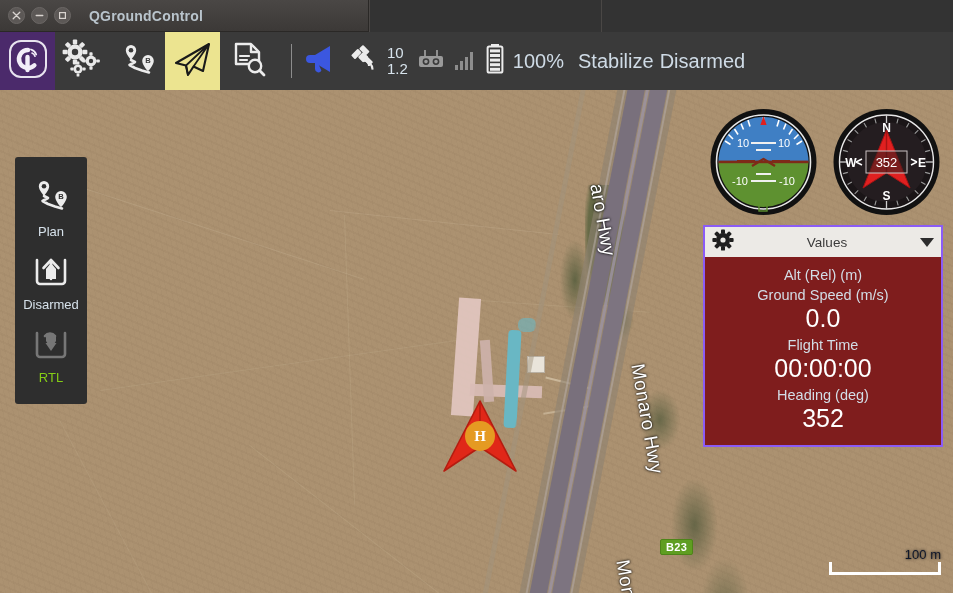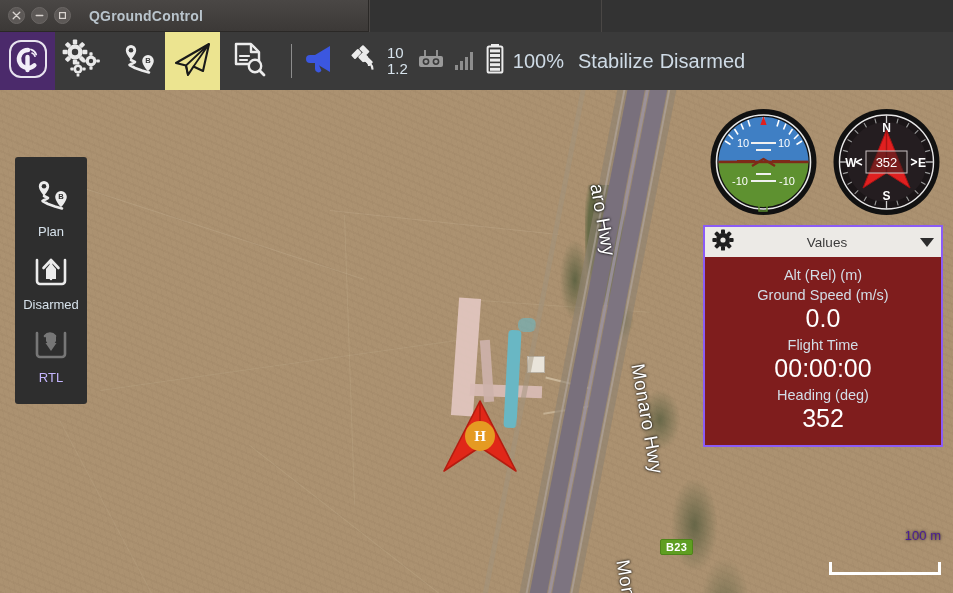--- a/index.html
+++ b/index.html
@@ -140,21 +140,21 @@
     position: absolute; left: 15px; top: 157px;
     width: 72px; padding: 10px 0 12px;
     background: #2e2e2e; border-radius: 3px;
     display: flex; flex-direction: column; align-items: center;
   }
   .ts-btn {
     width: 72px; padding: 8px 0 7px;
     display: flex; flex-direction: column; align-items: center; gap: 5px;
   }
   .ts-label { color: #d6e1ea; font-size: 13px; }
-  .ts-btn.disabled .ts-label { color: #c4b5fd; }
+  .ts-btn.disabled .ts-label { color: #84cc16; }
   .ts-btn.disabled svg { opacity: .42; }
 
   
   #instruments {
     position: absolute; left: 703px; top: 103px;
     display: flex; gap: 2px;
   }
   .gauge { position: relative; width: 121px; height: 118px; }
 
   
@@ -177,21 +177,21 @@
   .v-value {
     text-align: center; color: #ffffff; font-size: 25px; margin-top: 1px;
   }
   .v-value.big { font-size: 28px; margin-top: 0px; }
   .caret { width: 0; height: 0; border-left: 7px solid transparent;
            border-right: 7px solid transparent; border-top: 9px solid #2d2d2d; }
 
   
   #scalebar { position: absolute; right: 12px; bottom: 18px; width: 112px; }
   #scale-text {
-    color: #4c1d95; font-size: 13px; text-align: right; margin-bottom: 19px;
+    color: #0f172a; font-size: 13px; text-align: right; margin-bottom: 0;
     text-shadow: 0 0 3px rgba(0,0,0,.9);
   }
   #scale-line { position: relative; height: 13px; }
   #scale-line .bar { position: absolute; left: 0; right: 0; bottom: 0; height: 3px; background: #fff; }
   #scale-line .tickL, #scale-line .tickR {
     position: absolute; bottom: 0; width: 3px; height: 13px; background: #fff;
   }
   #scale-line .tickL { left: 0; }
   #scale-line .tickR { right: 0; }
 </style>

